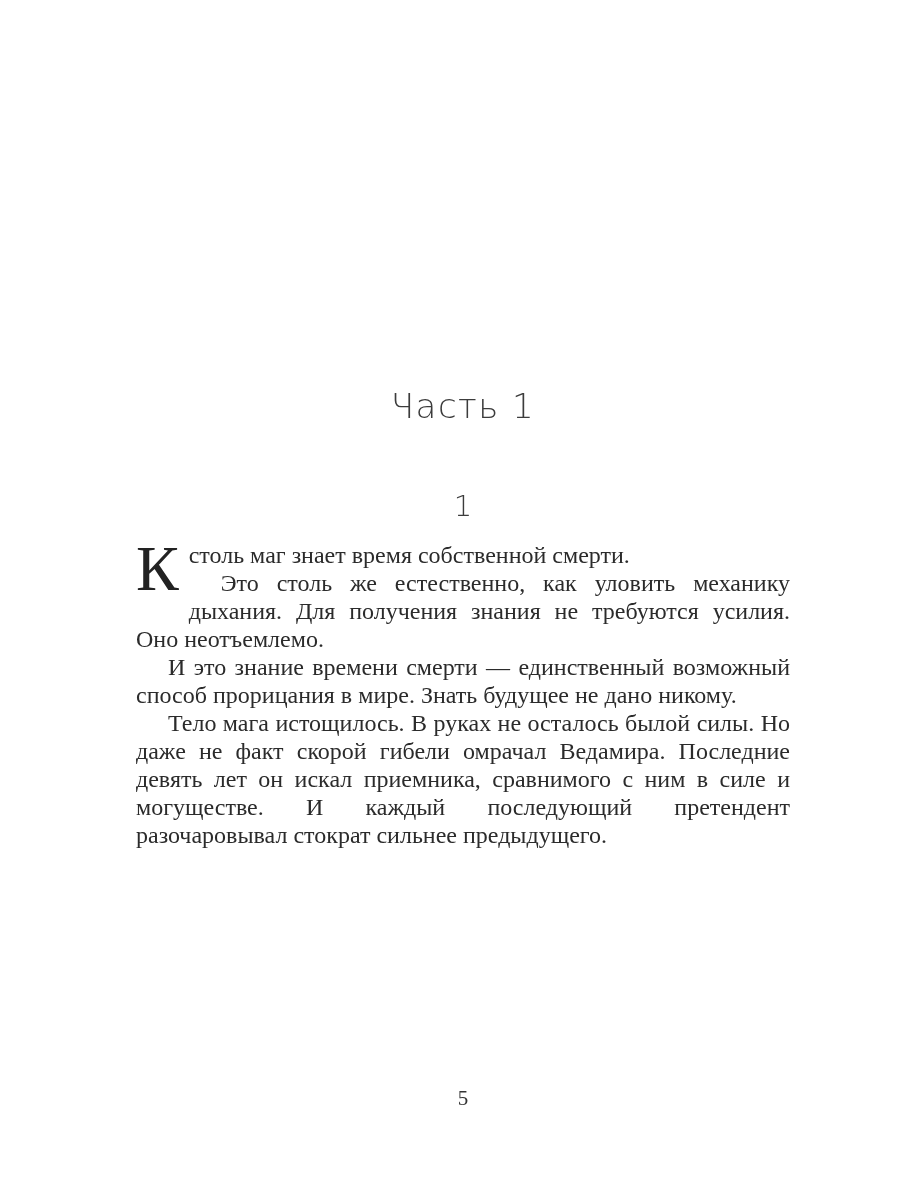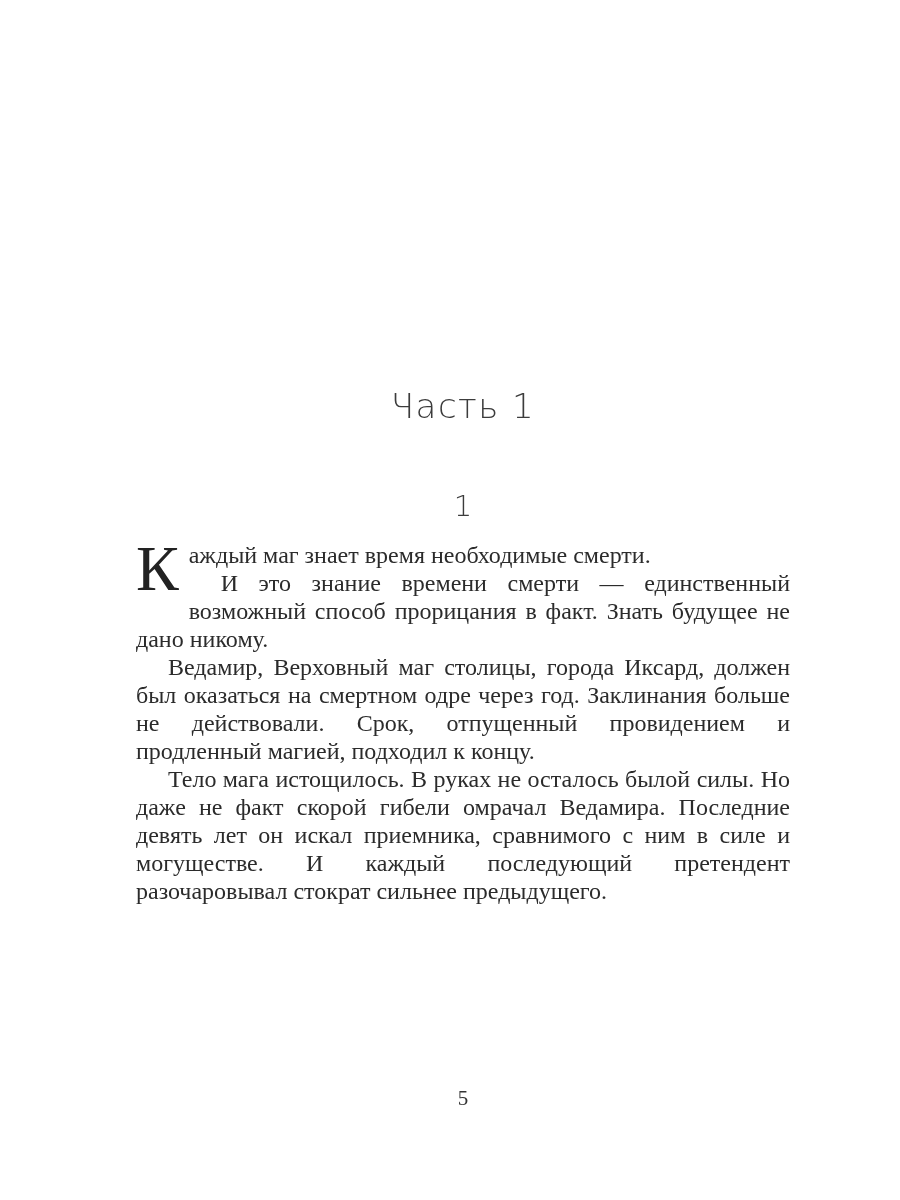--- a/index.html
+++ b/index.html
@@ -81,21 +81,21 @@
 </head>
 <body>
 
 <div class="book-page">
 
   <div class="part-heading">Часть 1</div>
 
   <div class="chapter-number">1</div>
 
   <div class="body-text">
-    <p class="opening"><span class="dropcap">К</span><span>аждый маг знает время необходимые смерти.</span></p>
-    <p>И это знание времени смерти — единственный возможный способ прорицания в факт. Знать будущее не дано никому.</p>
-    <p>Ведамир, Верховный маг столицы, города Иксард, должен был оказаться на смертном одре через год. Заклинания больше не действовали. Срок, отпущенный провидением и продленный магией, подходил к концу.</p>
+    <p class="opening"><span class="dropcap">К</span><span>столь маг знает время собственной смерти.</span></p>
+    <p>Это столь же естественно, как уловить механику дыхания. Для получения знания не требуются усилия. Оно неотъемлемо.</p>
+    <p>И это знание времени смерти — единственный возможный способ прорицания в мире. Знать будущее не дано никому.</p>
     <p>Тело мага истощилось. В руках не осталось былой силы. Но даже не факт скорой гибели омрачал Ведамира. Последние девять лет он искал приемника, сравнимого с ним в силе и могуществе. И каждый последующий претендент разочаровывал стократ сильнее предыдущего.</p>
   </div>
 
   <div class="page-number">5</div>
 
 </div>
 
 </body></html>

